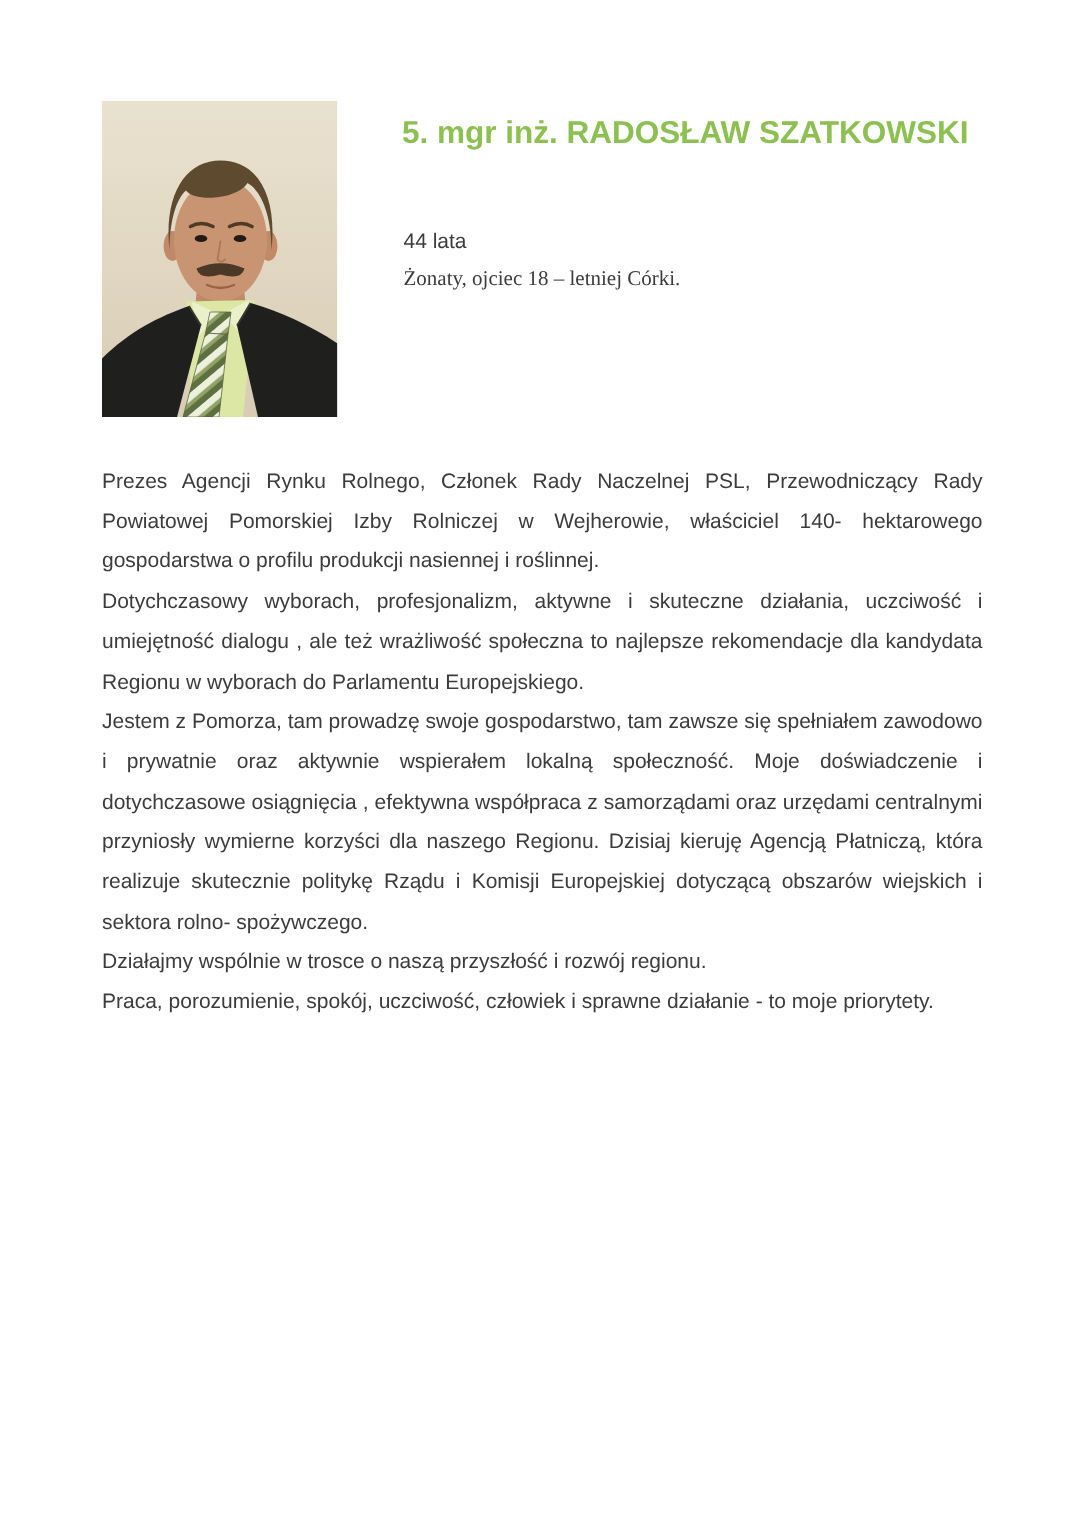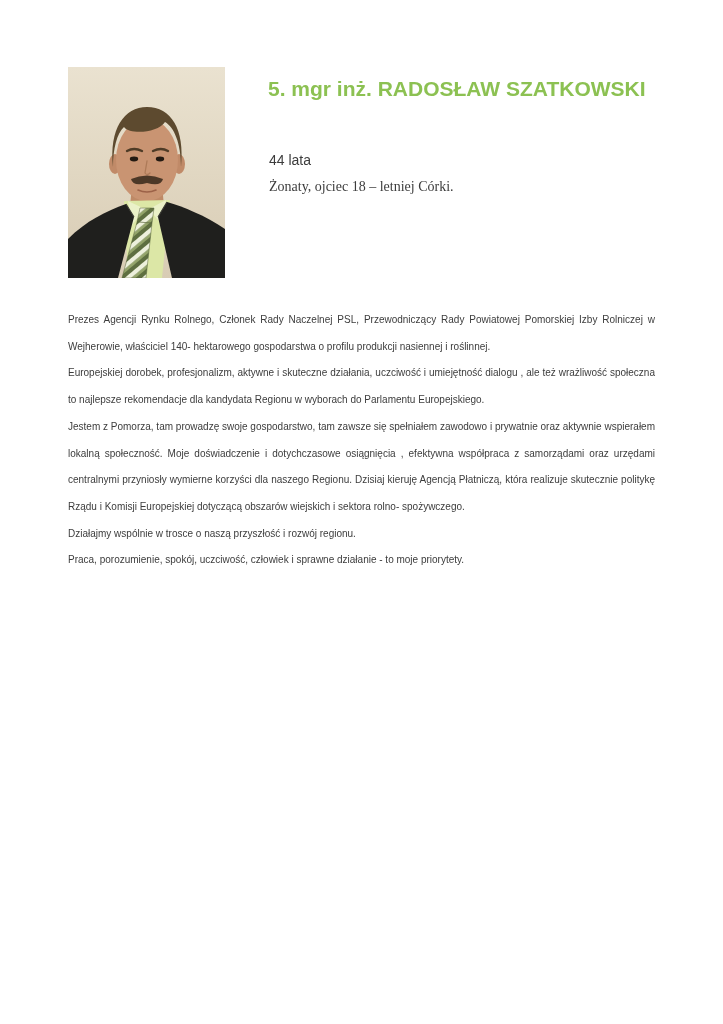--- a/index.html
+++ b/index.html
@@ -53,21 +53,21 @@
     color: #3C3C3C;
     line-height: 1.2;
   }
   .meta.age    { top: 147px; }
   .meta.family { top: 174px; font-family: Liberation Serif, serif; }
   .bio {
     position: absolute;
     left: 68px;
     top: 307px;
     width: 587px;
-    font-size: 10px;
+    font-size: 14px;
     color: #3C3C3C;
   }
   .bio p {
     margin: 0;
     line-height: 26.7px;
     text-align: justify;
   }
 </style>
 </head>
 <body>
@@ -125,19 +125,19 @@
     </svg>
   </div>
 
   <h1 class="title">5. mgr inż. RADOSŁAW SZATKOWSKI</h1>
 
   <p class="meta age">44 lata</p>
   <p class="meta family">Żonaty, ojciec 18 – letniej Córki.</p>
 
   <section class="bio">
     <p>Prezes Agencji Rynku Rolnego, Członek Rady Naczelnej PSL, Przewodniczący Rady Powiatowej Pomorskiej Izby Rolniczej w Wejherowie, właściciel 140- hektarowego gospodarstwa o profilu produkcji nasiennej i roślinnej.</p>
-    <p>Europejskiej dorobek, profesjonalizm, aktywne i skuteczne działania, uczciwość i umiejętność dialogu , ale też wrażliwość społeczna to najlepsze rekomendacje dla kandydata Regionu w wyborach do Parlamentu Europejskiego.</p>
+    <p>Dotychczasowy wyborach, profesjonalizm, aktywne i skuteczne działania, uczciwość i umiejętność dialogu , ale też wrażliwość społeczna to najlepsze rekomendacje dla kandydata Regionu w wyborach do Parlamentu Europejskiego.</p>
     <p>Jestem z Pomorza, tam prowadzę swoje gospodarstwo, tam zawsze się spełniałem zawodowo i prywatnie oraz aktywnie wspierałem lokalną społeczność. Moje doświadczenie i dotychczasowe osiągnięcia , efektywna współpraca z samorządami oraz urzędami centralnymi przyniosły wymierne korzyści dla naszego Regionu. Dzisiaj kieruję Agencją Płatniczą, która realizuje skutecznie politykę Rządu i Komisji Europejskiej dotyczącą obszarów wiejskich i sektora rolno- spożywczego.</p>
     <p>Działajmy wspólnie w trosce o naszą przyszłość i rozwój regionu.</p>
     <p>Praca, porozumienie, spokój, uczciwość, człowiek i sprawne działanie - to moje priorytety.</p>
   </section>
 
 </div>
 
 </body></html>

